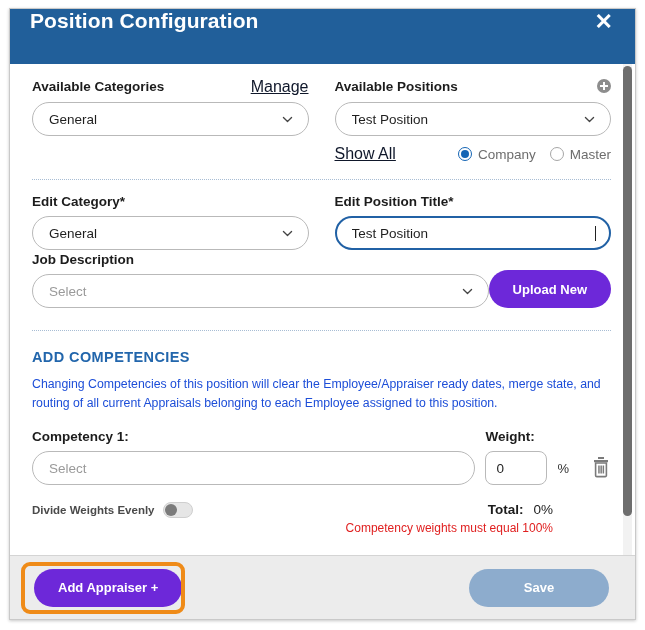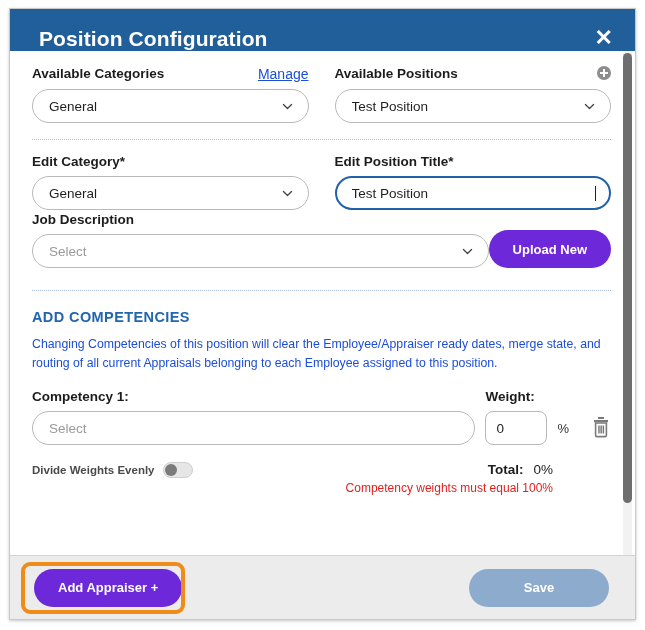--- a/index.html
+++ b/index.html
@@ -27,27 +27,27 @@
     background: #ffffff;
     border: 1px solid #c9c9c9;
     box-shadow: 0 1px 3px rgba(0,0,0,0.22);
     box-sizing: border-box;
     display: flex;
     flex-direction: column;
     overflow: hidden;
   }
   
   .modal-header {
-    height: 42px;
+    height: 55px;
     background: #215f9a;
     color: #ffffff;
     display: flex;
-    align-items: flex-end;
+    align-items: flex-start;
     justify-content: space-between;
-    padding: 0 18px 0 29px;
+    padding: 0 18px 0 20px;
     flex: 0 0 auto;
   }
   .modal-title {
     font-size: 21px;
     font-weight: bold;
     letter-spacing: .1px;
   }
   .close-btn {
     font-size: 22px;
     font-weight: bold;
@@ -105,22 +105,22 @@
   }
   .label-line {
     display: flex;
     align-items: center;
     justify-content: space-between;
     margin-bottom: 7px;
     height: 17px;
   }
   .label-line .field-label { margin-bottom: 0; }
   .link {
-    font-size: 14px;
-    color: #1d4ed8;
+    font-size: 16px;
+    color: #0f172a;
     text-decoration: underline;
     cursor: pointer;
   }
   .select, .textbox {
     width: 100%;
     height: 34px;
     border: 1px solid #b9b9b9;
     border-radius: 17px;
     background: #ffffff;
     box-sizing: border-box;
@@ -408,20 +408,33 @@
             <div class="label-line pos-label-wrap">
               <span class="field-label">Available Positions</span>
               <span class="add-circle"></span>
             </div>
             <div class="select">
               <span class="value">Test Position</span>
               <svg class="chev" viewBox="0 0 16 16">
                 <path d="M3 5.5 L8 10.5 L13 5.5" fill="none" stroke="#444" stroke-width="1.6" stroke-linecap="round" stroke-linejoin="round"></path>
               </svg>
             </div>
+            <div class="sub-line">
+              <span class="link">Show All</span>
+              <div class="radio-group">
+                <label class="radio">
+                  <span class="radio-dot on"></span>
+                  <span>Company</span>
+                </label>
+                <label class="radio">
+                  <span class="radio-dot"></span>
+                  <span>Master</span>
+                </label>
+              </div>
+            </div>
           </div>
         </div>
 
         <div class="divider"></div>
 
         <div class="row">
           <div class="col">
             <span class="field-label">Edit Category*</span>
             <div class="select">
               <span class="value">General</span>

